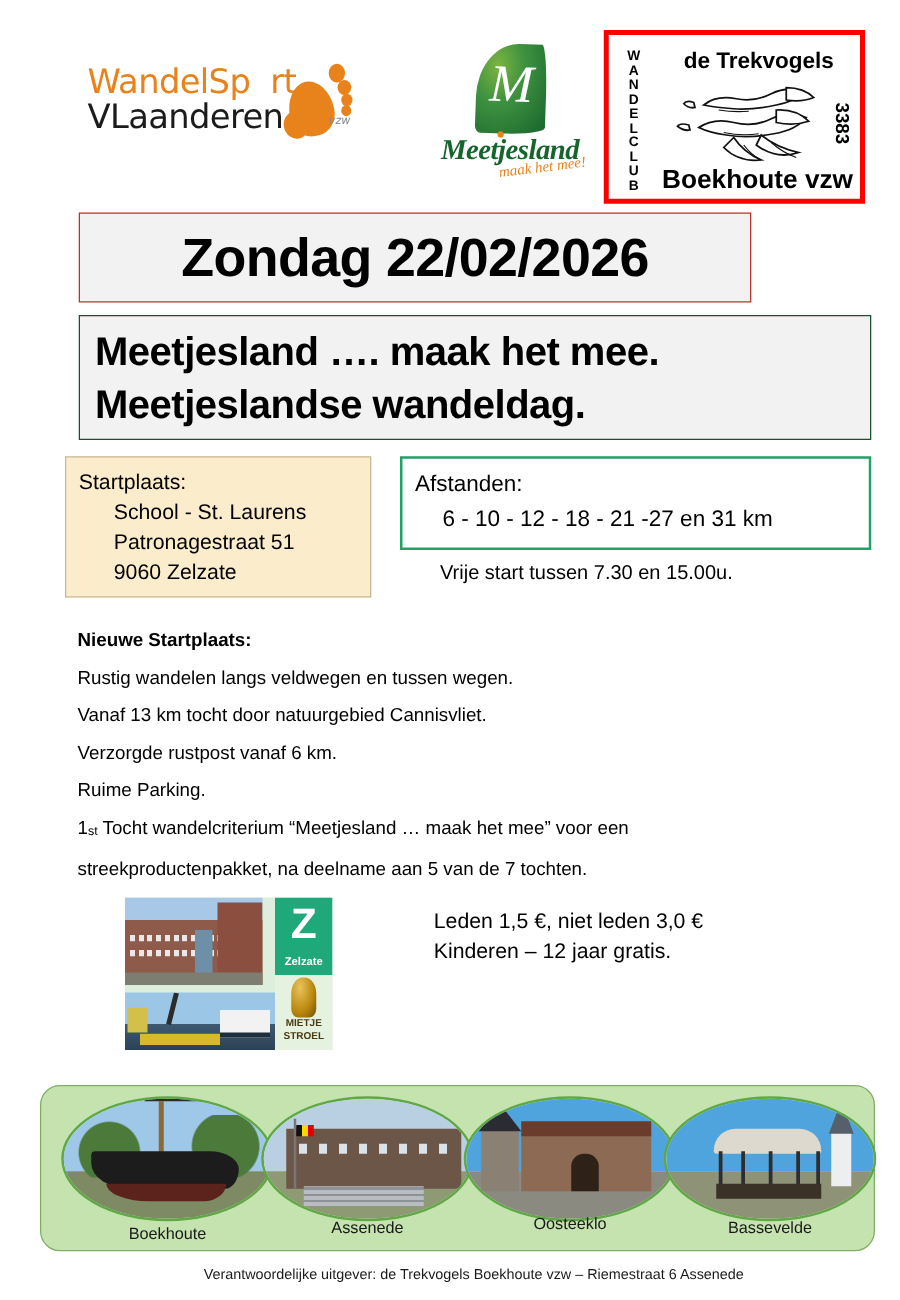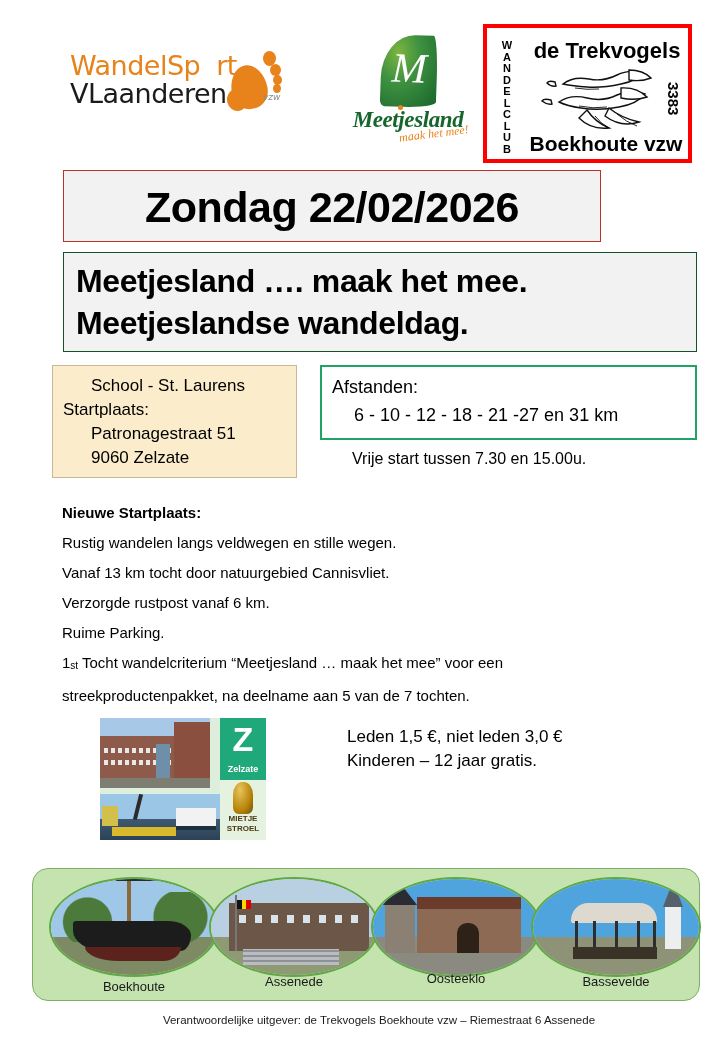--- a/index.html
+++ b/index.html
@@ -53,21 +53,21 @@
      transform:rotate(-7deg);}
 
   
   .trek{position:absolute;left:483px;top:24px;width:209px;height:139px;
         border:4px solid #FF0000;background:#ffffff;box-sizing:border-box;}
   .trek-vert{position:absolute;left:12px;top:12px;width:16px;height:116px;
      font-size:11px;font-weight:bold;line-height:11.5px;text-align:center;
      letter-spacing:0px;}
   .trek-vert span{display:block;}
   .trek-top{position:absolute;left:40px;top:10px;width:160px;text-align:center;
-     font-size:22px;font-weight:bold;font-family:"Liberation Sans", sans-serif;}
+     font-size:18px;font-weight:bold;font-family:"Liberation Sans", sans-serif;}
   .trek-bot{position:absolute;left:34px;top:104px;width:170px;text-align:center;
      font-size:21px;font-weight:bold;font-family:"Liberation Sans", sans-serif;}
   .trek-num{position:absolute;right:6px;top:54px;font-size:15px;font-weight:bold;
      writing-mode:vertical-rl;letter-spacing:0px;}
   .geese{position:absolute;left:48px;top:30px;width:148px;height:78px;}
 
   
   .box-date{position:absolute;left:63px;top:170px;width:538px;height:72px;
      background:#F2F2F2;border:1px solid #C0302B;box-sizing:border-box;}
   .box-date span{display:block;text-align:center;font-size:43px;font-weight:bold;
@@ -259,36 +259,36 @@
   <div class="box-date">
     <span>Zondag 22/02/2026</span>
   </div>
 
   <div class="box-slogan">
     <div>Meetjesland …. maak het mee.</div>
     <div>Meetjeslandse wandeldag.</div>
   </div>
 
   <div class="box-start">
+    <div class="l">Startplaats:</div>
     <div class="l ind">School - St. Laurens</div>
-    <div class="l">Startplaats:</div>
     <div class="l ind">Patronagestraat 51</div>
     <div class="l ind">9060 Zelzate</div>
   </div>
 
   <div class="box-afst">
     <div class="l">Afstanden:</div>
     <div class="l ind">6 - 10 - 12 - 18 - 21 -27 en 31 km</div>
   </div>
 
   <div class="vrije">Vrije start tussen 7.30 en 15.00u.</div>
 
   <div class="body-text">
     <div class="hd">Nieuwe Startplaats:</div>
-    <div class="ln">Rustig wandelen langs veldwegen en stille wegen.</div>
+    <div class="ln">Rustig wandelen langs veldwegen en tussen wegen.</div>
     <div class="ln">Vanaf 13 km tocht door natuurgebied Cannisvliet.</div>
     <div class="ln">Verzorgde rustpost vanaf 6 km.</div>
     <div class="ln">Ruime Parking.</div>
     <div class="ln"><span>1</span><span class="sup">st</span><span> Tocht wandelcriterium “Meetjesland … maak het mee” voor een</span></div>
     <div class="ln">streekproductenpakket, na deelname aan 5 van de 7 tochten.</div>
   </div>
 
   <div class="collage">
     <div class="cl-townhall">
       <div class="blk"></div>

